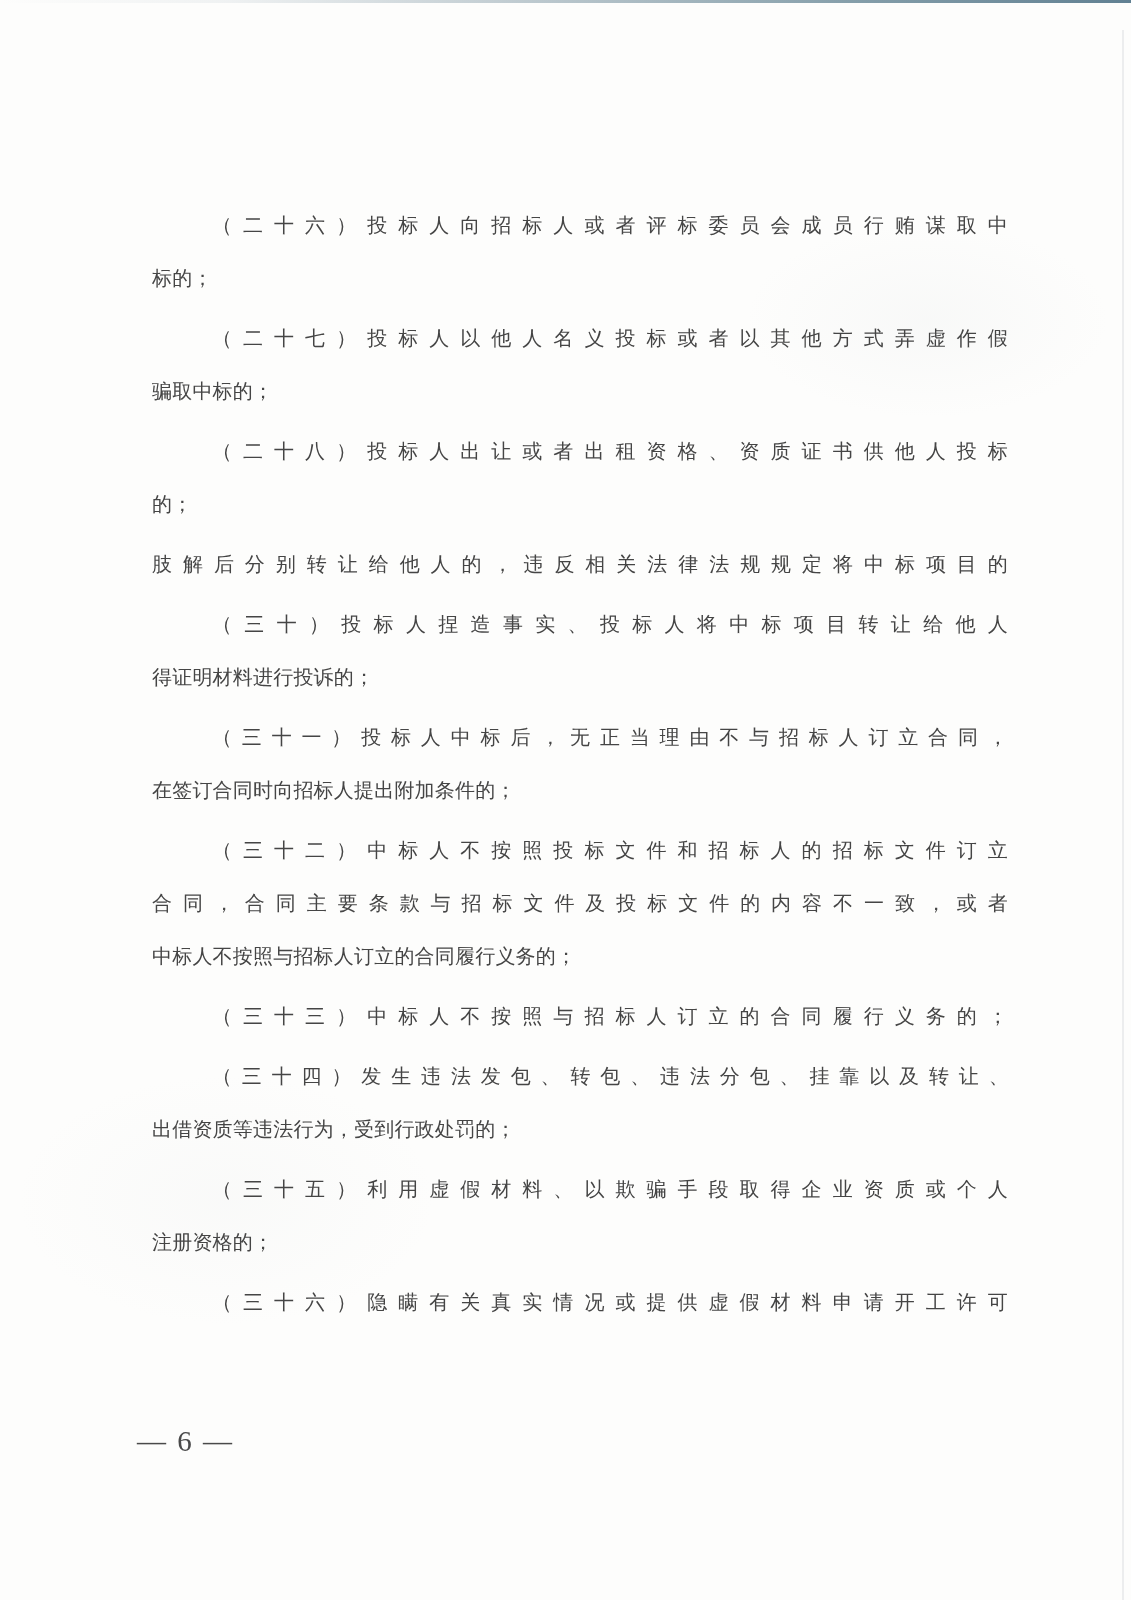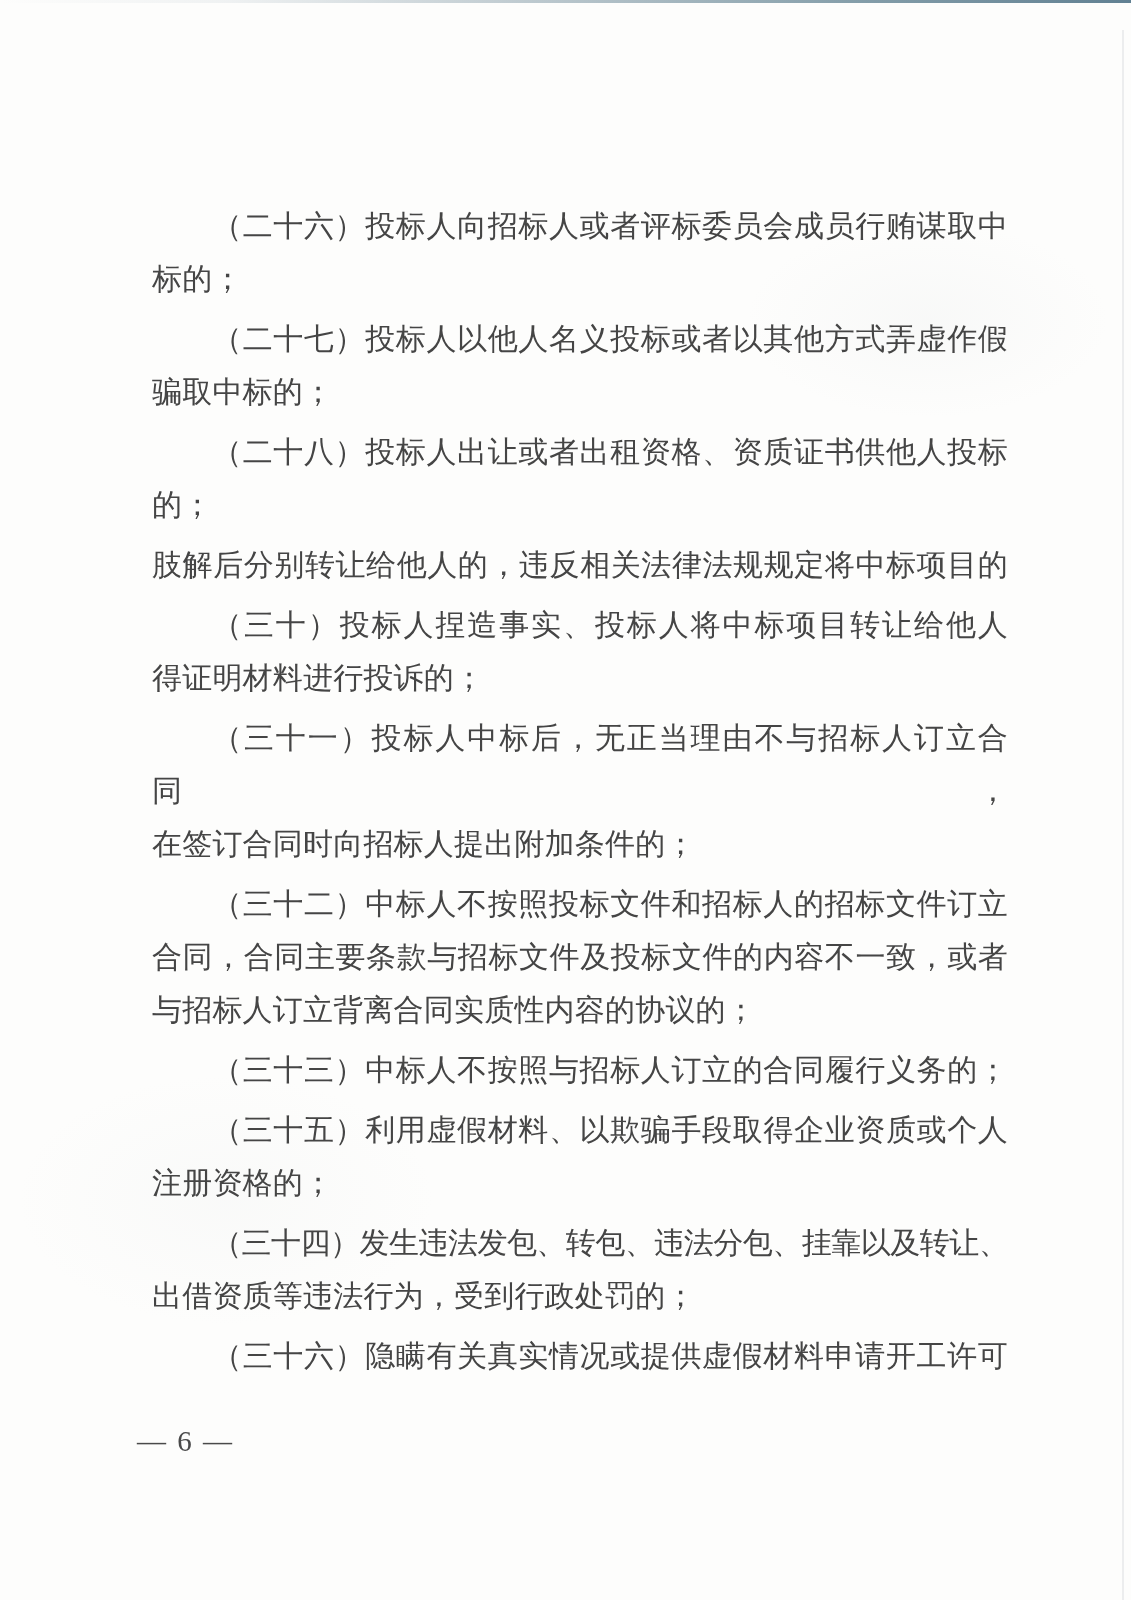--- a/index.html
+++ b/index.html
@@ -47,21 +47,21 @@
     width: 856px;
   }
   .para {
     margin: 0;
   }
   .para + .para {
     margin-top: 7px;
   }
   .line {
     display: block;
-    font-size: 30px;
+    font-size: 20px;
     line-height: 53px;
     letter-spacing: 0.2px;
     white-space: normal;
   }
   .line.indent {
     text-indent: 60px;
   }
   .line.full {
     text-align: justify;
     text-align-last: justify;
@@ -114,35 +114,35 @@
     </p>
 
     <p class="para">
       <span class="line indent full">（三十一）投标人中标后，无正当理由不与招标人订立合同，</span>
       <span class="line">在签订合同时向招标人提出附加条件的；</span>
     </p>
 
     <p class="para">
       <span class="line indent full">（三十二）中标人不按照投标文件和招标人的招标文件订立</span>
       <span class="line full">合同，合同主要条款与招标文件及投标文件的内容不一致，或者</span>
-      <span class="line">与招标人订立背离合同实质性内容的协议的；</span>
+      <span class="line">中标人不按照与招标人订立的合同履行义务的；</span>
     </p>
 
     <p class="para">
       <span class="line indent full">（三十三）中标人不按照与招标人订立的合同履行义务的；</span>
     </p>
 
     <p class="para">
-      <span class="line indent full">（三十五）利用虚假材料、以欺骗手段取得企业资质或个人</span>
-      <span class="line">注册资格的；</span>
+      <span class="line indent full squeeze">（三十四）发生违法发包、转包、违法分包、挂靠以及转让、</span>
+      <span class="line">出借资质等违法行为，受到行政处罚的；</span>
     </p>
 
     <p class="para">
-      <span class="line indent full squeeze">（三十四）发生违法发包、转包、违法分包、挂靠以及转让、</span>
-      <span class="line">出借资质等违法行为，受到行政处罚的；</span>
+      <span class="line indent full">（三十五）利用虚假材料、以欺骗手段取得企业资质或个人</span>
+      <span class="line">注册资格的；</span>
     </p>
 
     <p class="para">
       <span class="line indent full">（三十六）隐瞒有关真实情况或提供虚假材料申请开工许可</span>
     </p>
 
   </main>
 
   <div class="page-number">— 6 —</div>
 

